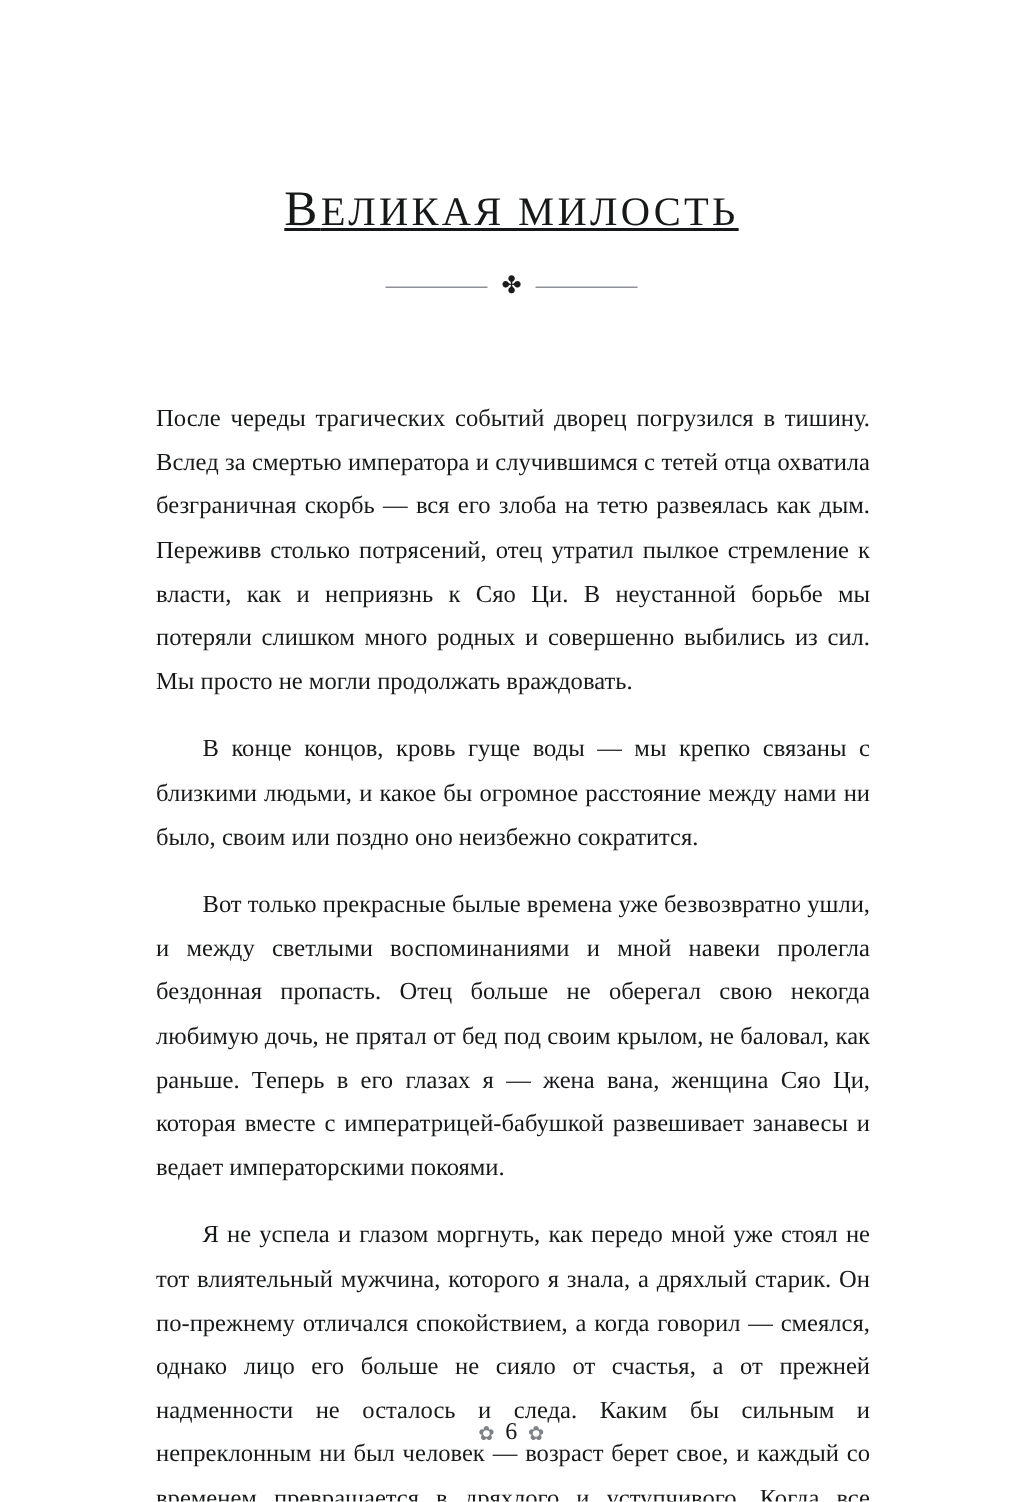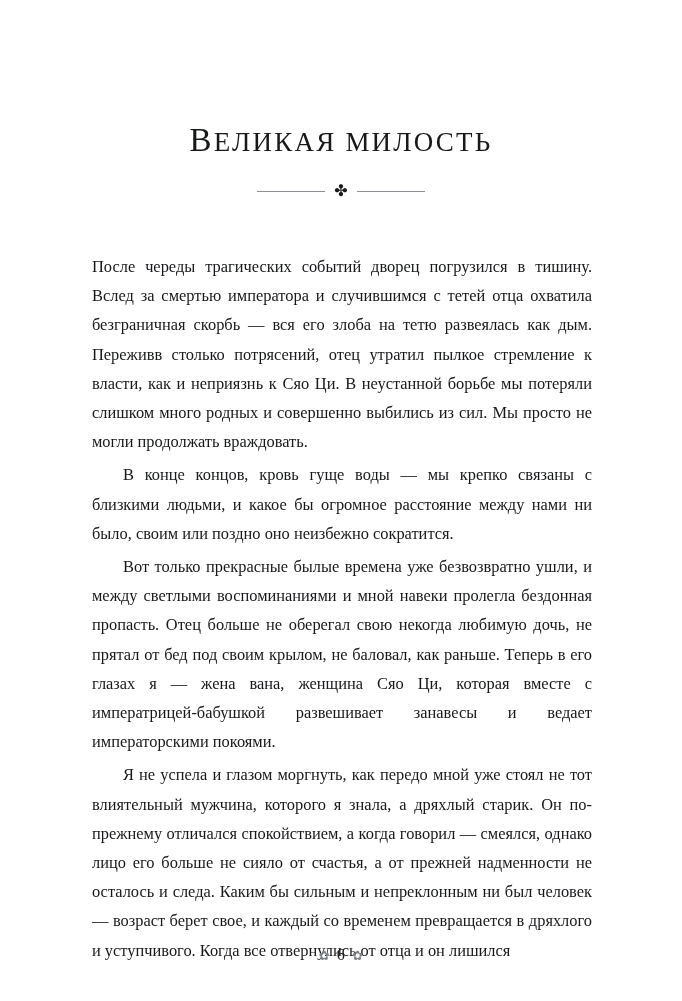--- a/index.html
+++ b/index.html
@@ -22,20 +22,21 @@
   }
   .chapter-title {
     text-align: center;
     font-family: "Liberation Serif", serif;
     font-size: 27px;
     letter-spacing: 2.2px;
     margin: 0;
     padding-top: 122px;
     color: #17181a;
     font-weight: normal;
+    text-decoration: underline;
   }
   .chapter-title .first-cap {
     font-size: 33px;
   }
   .chapter-title .small-caps {
     font-size: 27px;
   }
   .ornament-row {
     display: flex;
     align-items: center;
@@ -57,21 +58,21 @@
     left: 88px;
     top: 248px;
     width: 508px;
     font-size: 16.4px;
     line-height: 29.2px;
     text-align: justify;
     text-justify: inter-word;
     color: #17181a;
   }
   .body-text p {
-    margin: 4px;
+    margin: 16px;
   }
   .body-text p.indent {
     text-indent: 31px;
   }
   .footer {
     position: absolute;
     left: 0;
     right: 0;
     bottom: 37px;
     display: flex;

